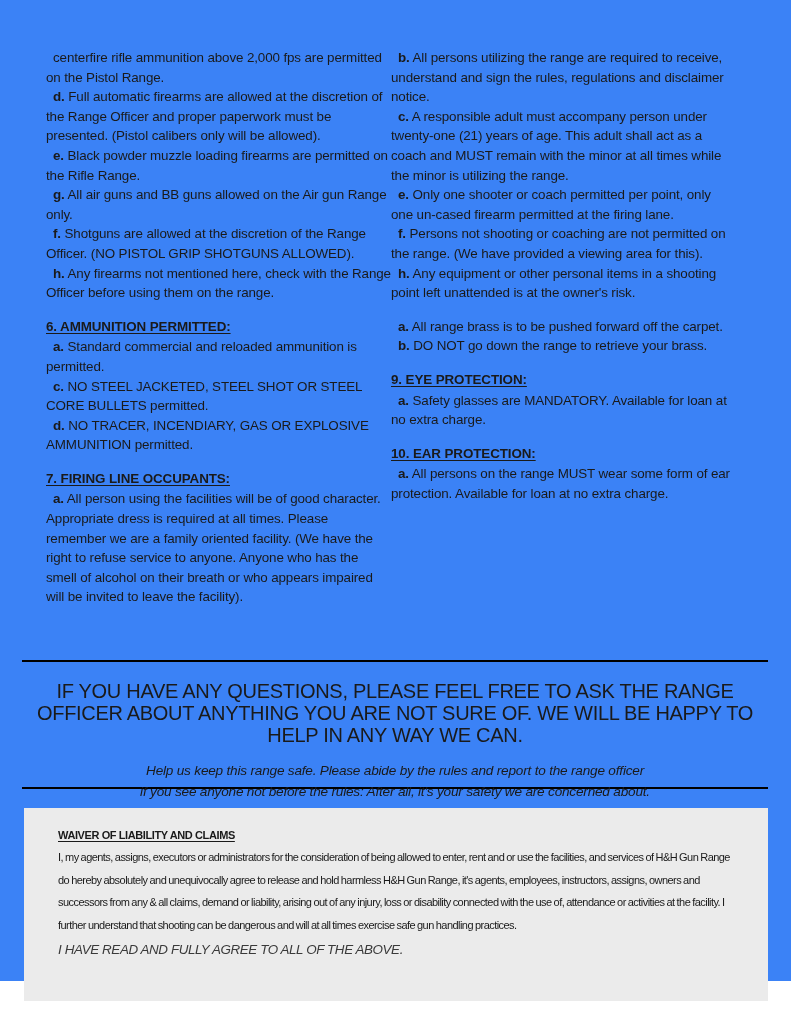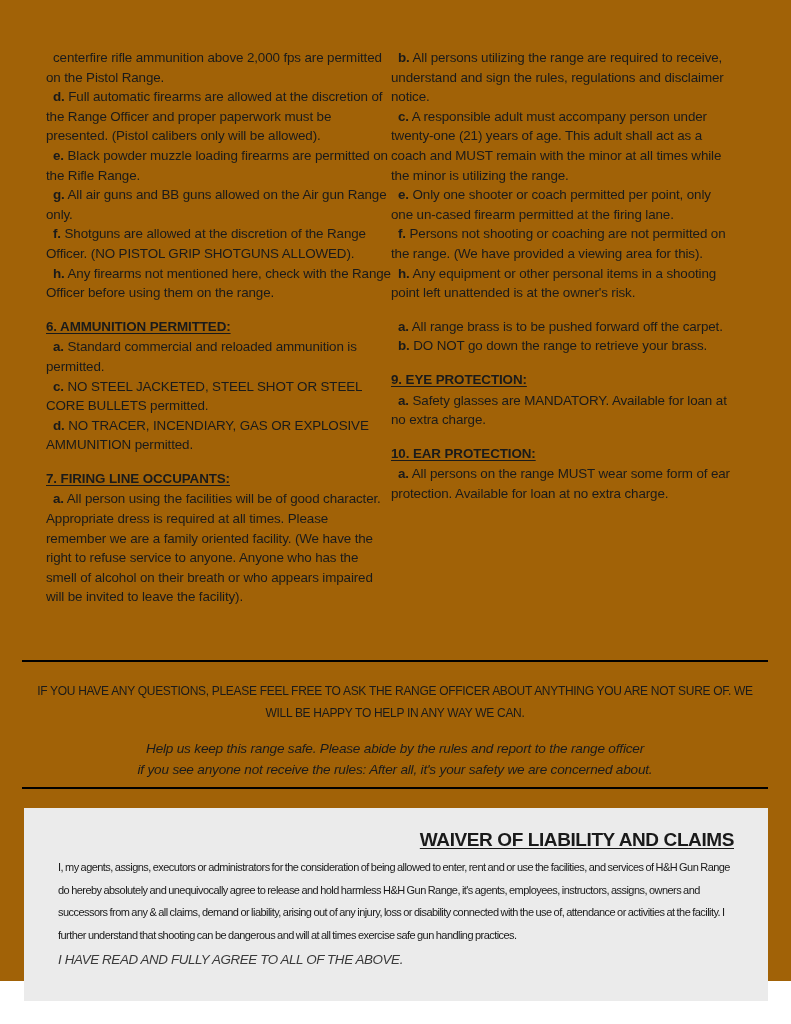--- a/index.html
+++ b/index.html
@@ -13,21 +13,21 @@
     font-family: "Liberation Sans", sans-serif;
     color: #1a1a1a;
     position: relative;
     overflow: hidden;
   }
 
   .page {
     position: relative;
     width: 791px;
     height: 981px;
-    background: #a16207;
+    background: #3b82f6;
   }
 
   
   .columns {
     position: absolute;
     top: 48px;
     left: 0;
     width: 791px;
     display: flex;
     gap: 0;
@@ -80,21 +80,21 @@
 
   
   .banner {
     position: absolute;
     top: 680px;
     left: 22px;
     width: 746px;
     text-align: center;
   }
   .banner-main {
-    font-size: 12px;
+    font-size: 20px;
     line-height: 22px;
     letter-spacing: -0.3px;
     margin: 0 auto;
     max-width: 742px;
   }
   .banner-sub {
     margin-top: 14px;
     font-style: italic;
     font-size: 13.6px;
     line-height: 21px;
@@ -106,22 +106,22 @@
     position: absolute;
     top: 808px;
     left: 24px;
     width: 744px;
     height: 193px;
     background: #ebebeb;
     box-sizing: border-box;
     padding: 21px 34px 0 34px;
   }
   .waiver-title {
-    text-align: right;
-    font-size: 19px;
+    text-align: left;
+    font-size: 11px;
     font-weight: bold;
     text-decoration: underline;
     text-underline-offset: 2px;
     letter-spacing: -0.4px;
     margin: 0 0 5px 0;
     font-stretch: condensed;
   }
   .waiver-body {
     font-size: 11px;
     line-height: 22.6px;
@@ -206,21 +206,21 @@
 
   </div>
 
   <div class="rule rule-top"></div>
   <div class="rule rule-bottom"></div>
 
   <div class="banner">
     <p class="banner-main">IF YOU HAVE ANY QUESTIONS, PLEASE FEEL FREE TO ASK THE RANGE OFFICER ABOUT ANYTHING YOU ARE NOT SURE OF. WE WILL BE HAPPY TO HELP IN ANY WAY WE CAN.</p>
     <div class="banner-sub">
       <div>Help us keep this range safe. Please abide by the rules and report to the range officer</div>
-      <div>if you see anyone not receive the rules: After all, it's your safety we are concerned about.</div>
+      <div>if you see anyone not before the rules: After all, it's your safety we are concerned about.</div>
     </div>
   </div>
 
   <div class="waiver">
     <p class="waiver-title">WAIVER OF LIABILITY AND CLAIMS</p>
     <p class="waiver-body">I, my agents, assigns, executors or administrators for the consideration of being allowed to enter, rent and or use the facilities, and services of H&amp;H Gun Range do hereby absolutely and unequivocally agree to release and hold harmless H&amp;H Gun Range, it's agents, employees, instructors, assigns, owners and successors from any &amp; all claims, demand or liability, arising out of any injury, loss or disability connected with the use of, attendance or activities at the facility. I further understand that shooting can be dangerous and will at all times exercise safe gun handling practices.</p>
     <p class="waiver-agree">I HAVE READ AND FULLY AGREE TO ALL OF THE ABOVE.</p>
   </div>
 
 </div>

